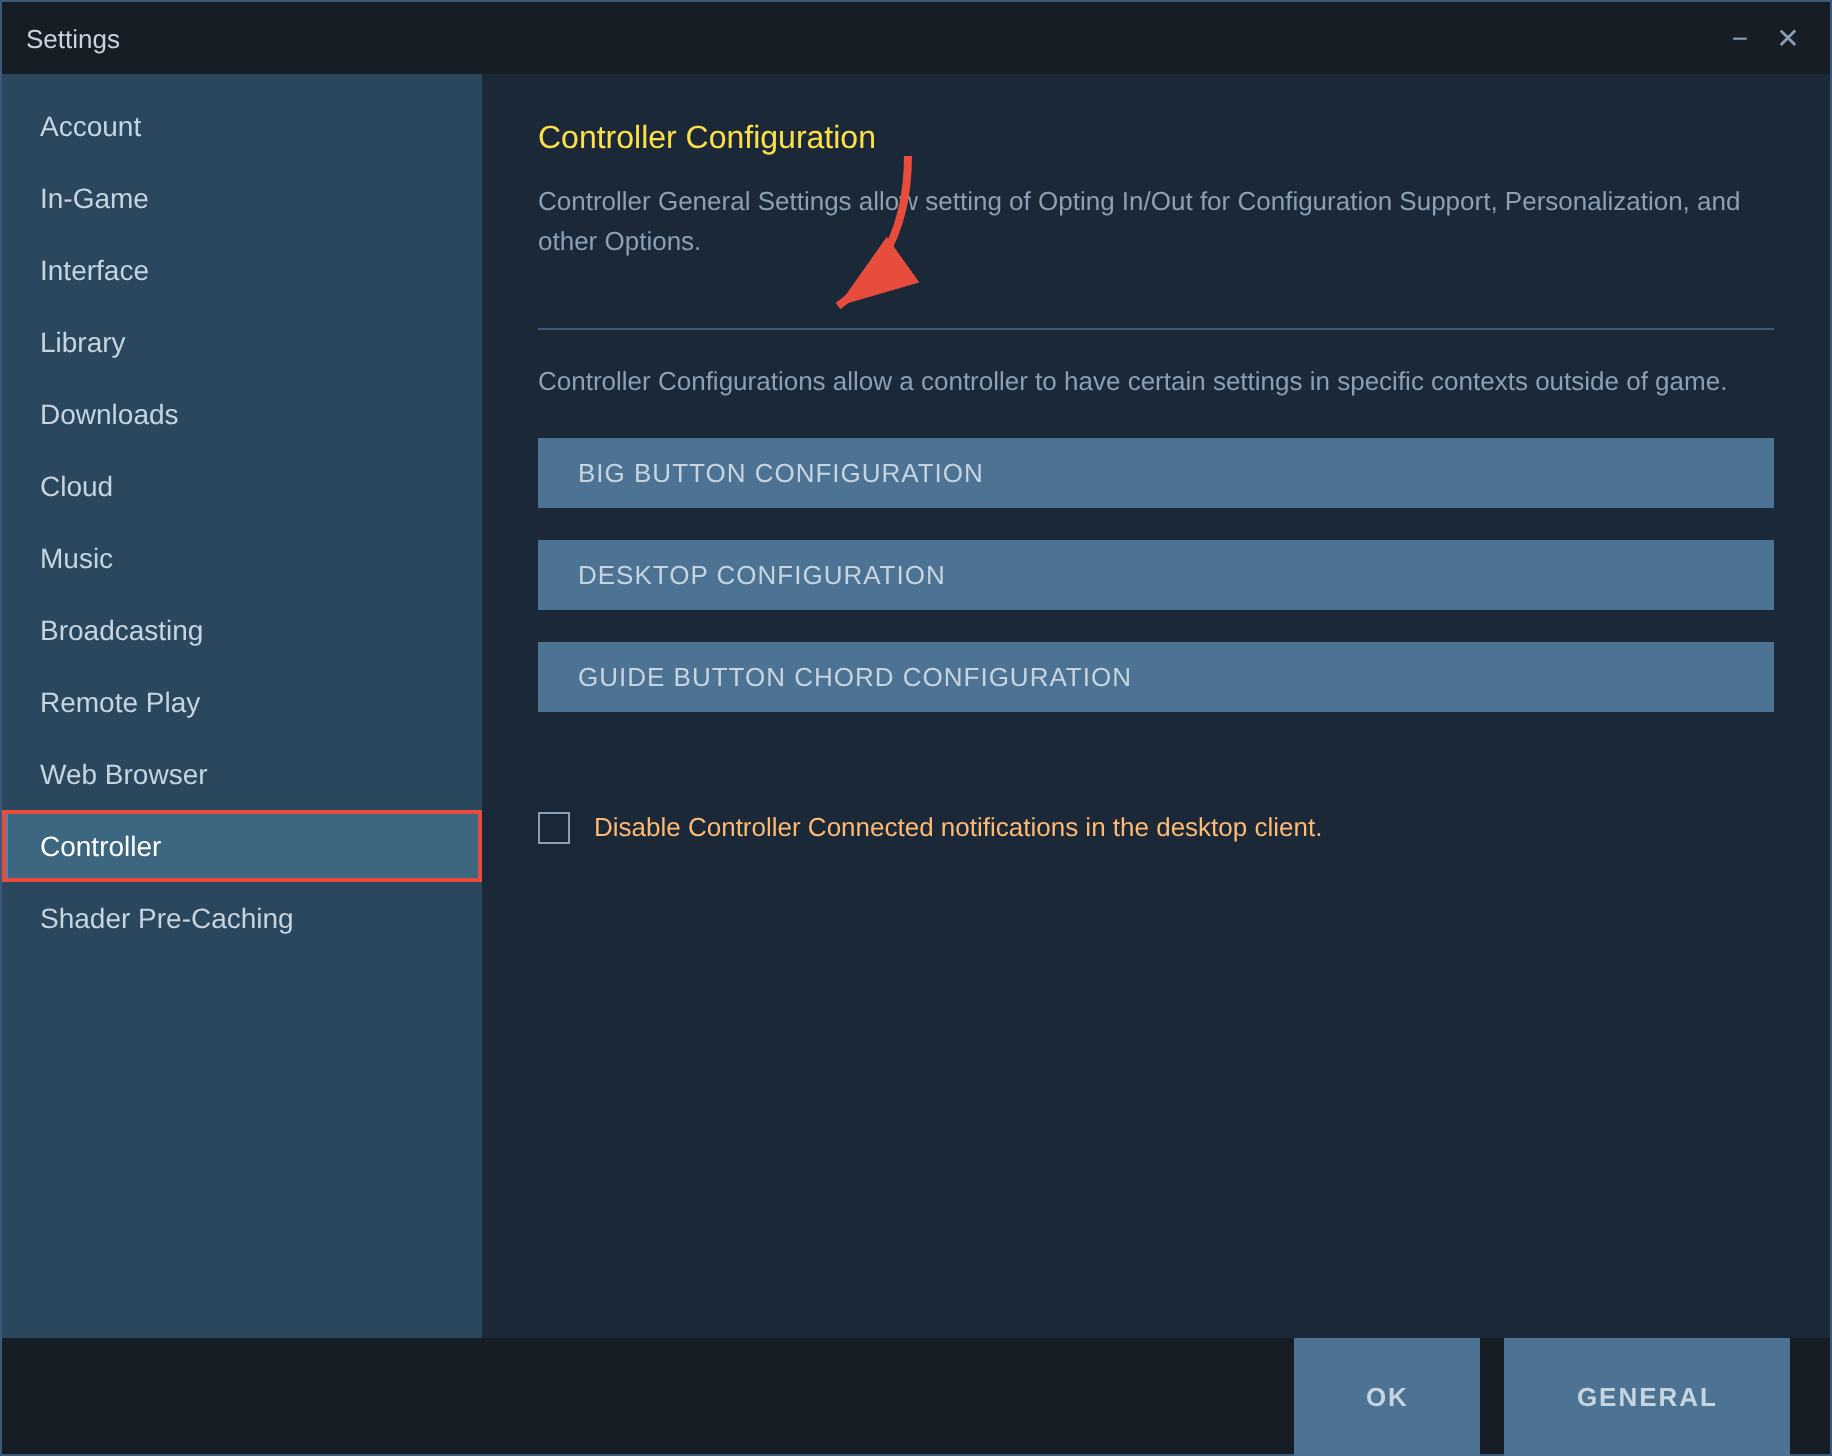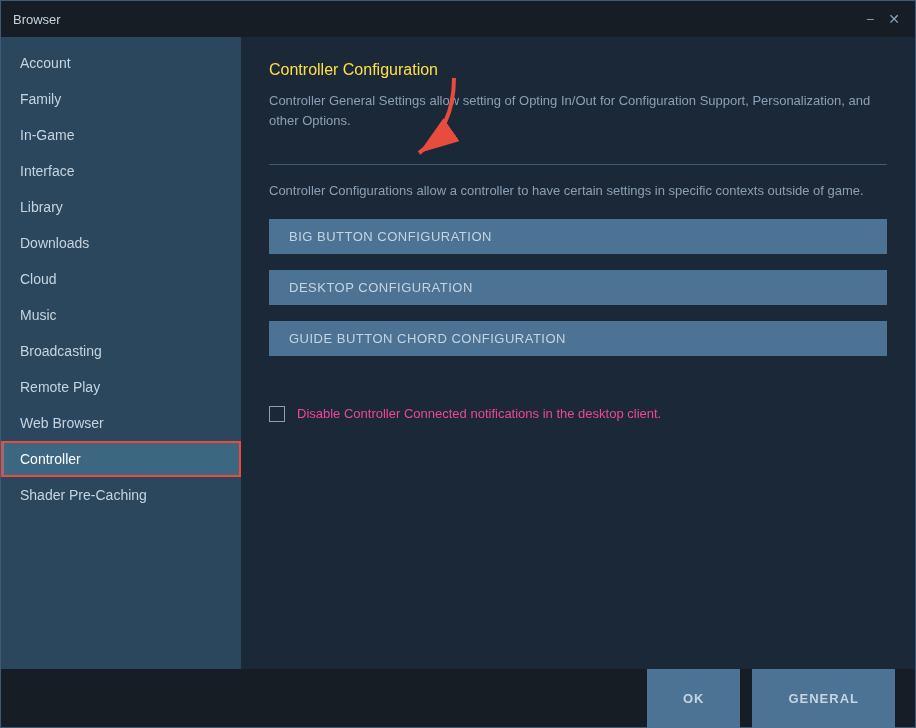--- a/index.html
+++ b/index.html
@@ -151,21 +151,21 @@
     .checkbox-box {
       width: 16px;
       height: 16px;
       border: 1px solid #8ba0b4;
       background: transparent;
       flex-shrink: 0;
     }
 
     .checkbox-label {
       font-size: 13px;
-      color: #ec4899;
+      color: #fdba74;
     }
 
     
     .footer {
       background: #171d25;
       height: 58px;
       display: flex;
       align-items: center;
       justify-content: flex-end;
       padding: 0 20px;
@@ -203,32 +203,31 @@
       top: -60px;
       pointer-events: none;
     }
   </style>
 </head>
 <body>
 
 <div class="window">
 
   <div class="title-bar">
-    <span class="title-bar-title">Browser</span>
+    <span class="title-bar-title">Settings</span>
     <div class="title-bar-controls">
       <button class="title-btn">−</button>
       <button class="title-btn">✕</button>
     </div>
   </div>
 
   <div class="content-area">
 
     <div class="sidebar">
       <div class="sidebar-item">Account</div>
-      <div class="sidebar-item">Family</div>
       <div class="sidebar-item">In-Game</div>
       <div class="sidebar-item">Interface</div>
       <div class="sidebar-item">Library</div>
       <div class="sidebar-item">Downloads</div>
       <div class="sidebar-item">Cloud</div>
       <div class="sidebar-item">Music</div>
       <div class="sidebar-item">Broadcasting</div>
       <div class="sidebar-item">Remote Play</div>
       <div class="sidebar-item">Web Browser</div>
       <div class="sidebar-item active selected-highlight">Controller</div>

